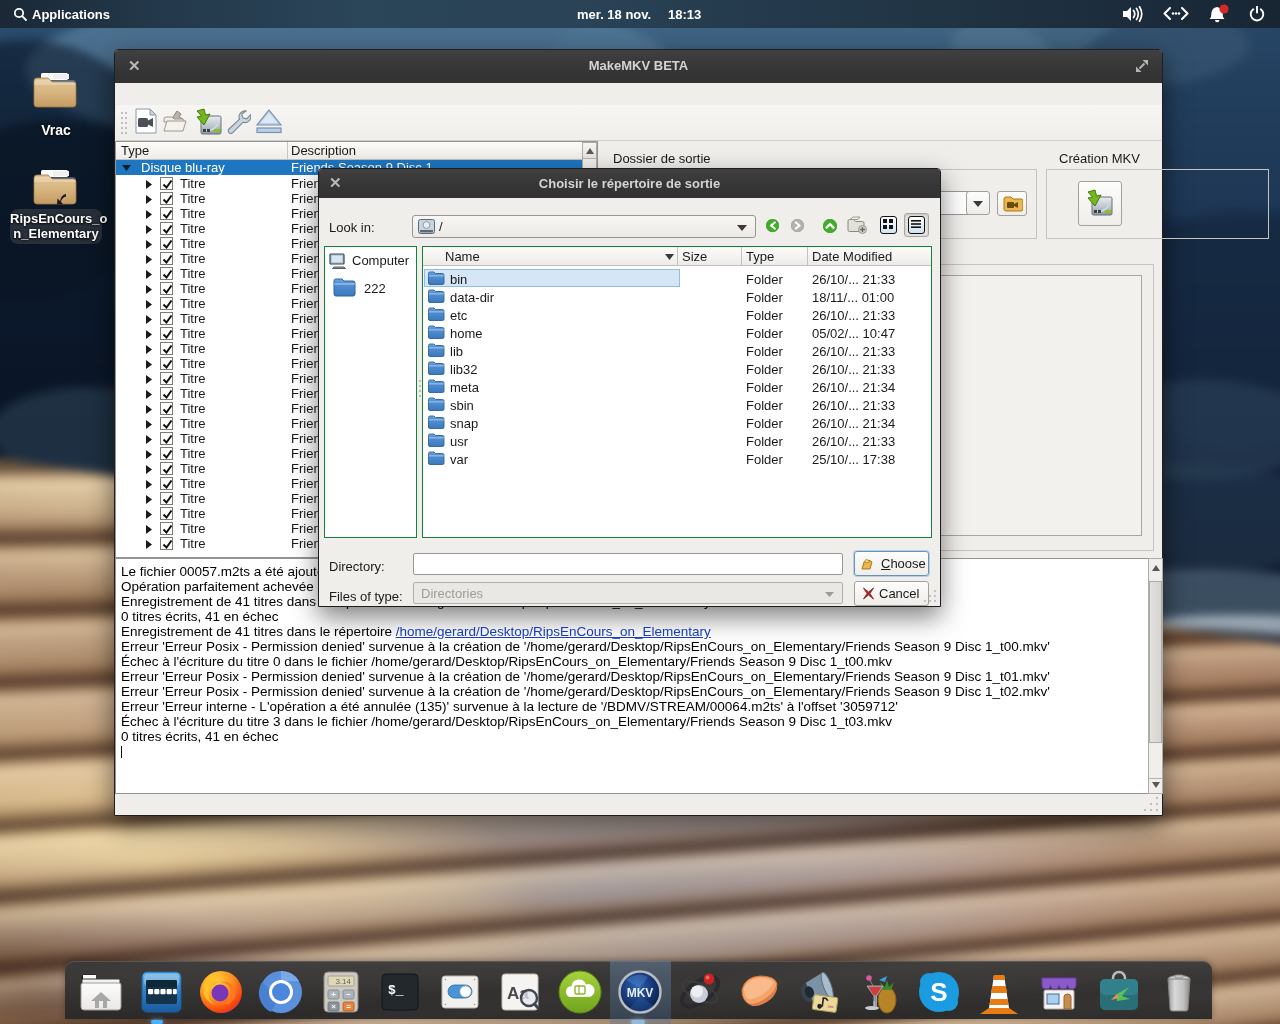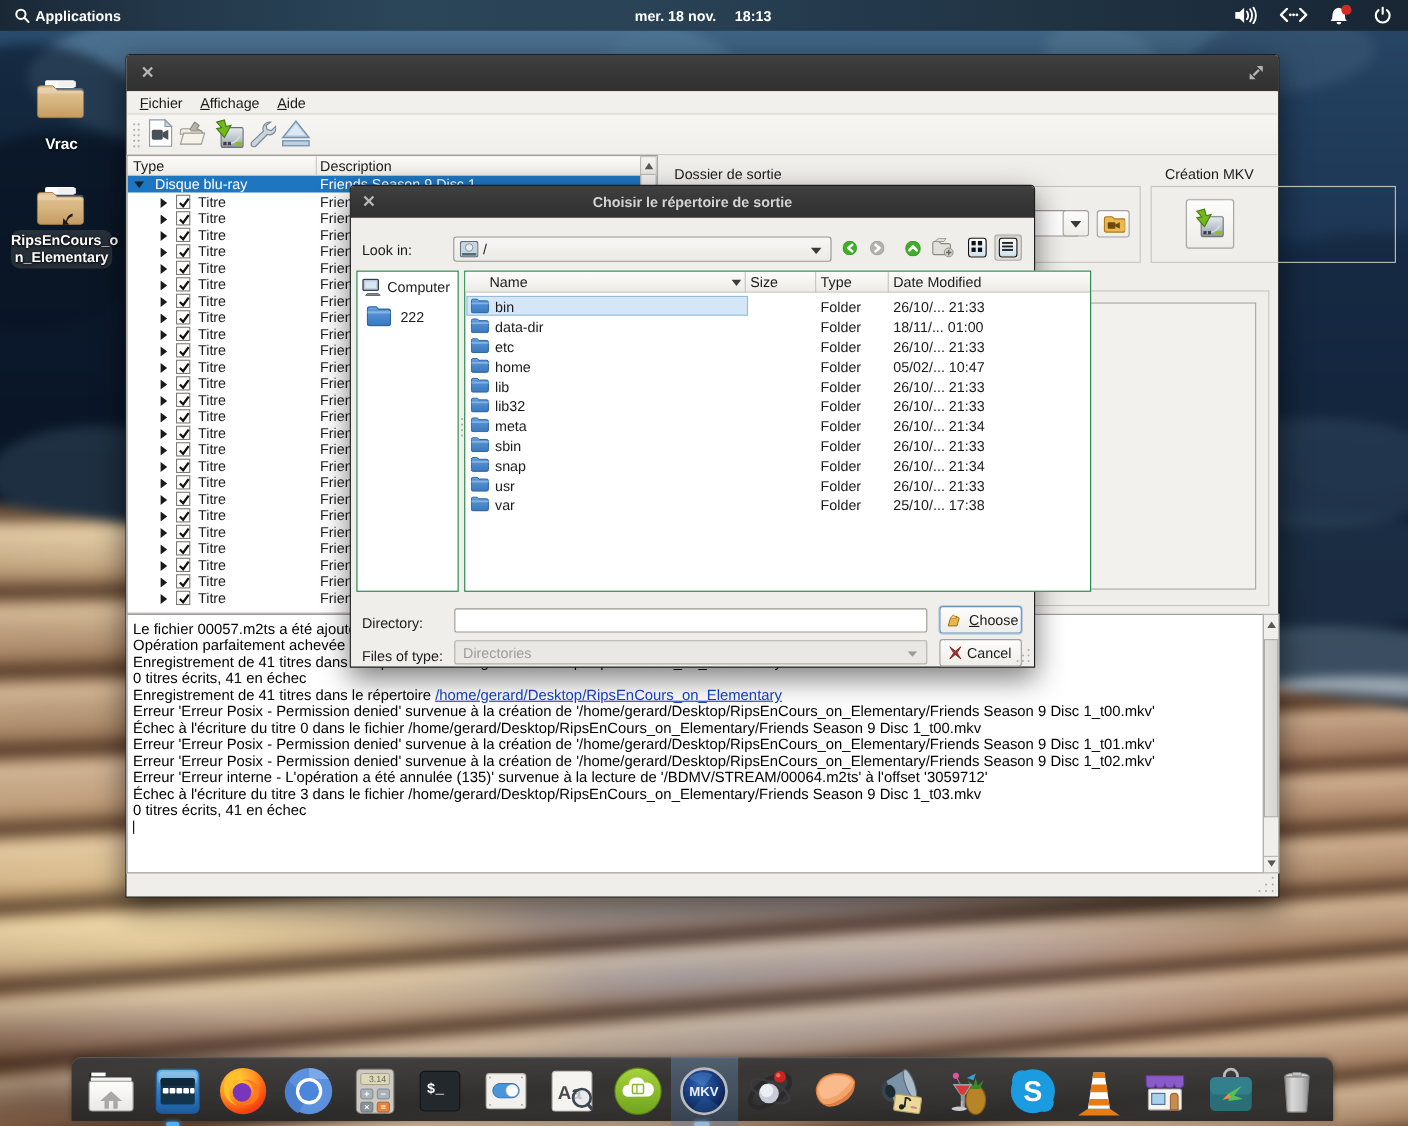--- a/index.html
+++ b/index.html
@@ -200,32 +200,28 @@
 <rect x="8" y="2" width="27" height="7" rx="1.5" fill="#fdfdfd"></rect>
 <rect x="20" y="3" width="16" height="5" fill="#f0f0f0"></rect>
 <path d="M1 10 q0-3 3-3 h11 l4 4 h21 q3 0 3 3 v19 q0 3-3 3 H4 q-3 0-3-3 z" fill="url(#fgrad)" stroke="#a07840" stroke-width="0.8"></path>
 <path d="M1 12 q0-3 3-3 h36 q3 0 3 3 l0 2 H1 z" fill="rgba(255,255,255,0.25)"></path>
 <path d="M33 26 q-5 1 -6 7 l-2.5 -2.5 l-0.5 6 l6 -0.5 l-2.2 -2.2 q1.6 -4.6 5.2 -5.3 z" fill="#1a1a1a"></path>
   </svg>
 <div class="dlabel" style="left:10px;top:209px;width:92px;font-size:13px;background:rgba(52,58,66,0.72);border-radius:8px;padding:2px 0 3px;line-height:15px;">RipsEnCours_o<br>n_Elementary</div>
 <div class="win" style="left:114px;top:49px;width:1049px;height:767px;">
 <div class="tbar" style="height:33px;">
       <span class="cls" style="left:13px;top:7px;">✕</span>
+      <span class="ttl" style="top:8px;">MakeMKV BETA</span>
 <svg class="abs" style="right:13px;top:9px" width="14" height="14" viewBox="0 0 14 14">
         <g stroke="#b4b4b4" stroke-width="2">
           <line x1="4.5" y1="9.5" x2="9.5" y2="4.5"></line>
         </g>
         <polygon points="13,1 13,6.5 7.5,1" fill="#b4b4b4"></polygon>
         <polygon points="1,13 1,7.5 6.5,13" fill="#b4b4b4"></polygon>
       </svg>
-    </div>
-<div id="menubar">
-      <span style="left:11px"><span class="u">F</span>ichier</span>
-      <span style="left:66px"><span class="u">A</span>ffichage</span>
-      <span style="left:136px"><span class="u">A</span>ide</span>
     </div>
 <div id="toolbar">
       <svg class="abs" style="left:4px;top:5px" width="8" height="26" viewBox="0 0 8 26">
         <circle cx="2" cy="3" r="1" fill="#b0aea8"></circle>
         <circle cx="2" cy="8" r="1" fill="#b0aea8"></circle>
         <circle cx="2" cy="13" r="1" fill="#b0aea8"></circle>
         <circle cx="2" cy="18" r="1" fill="#b0aea8"></circle>
         <circle cx="2" cy="23" r="1" fill="#b0aea8"></circle>
         <circle cx="6" cy="3" r="1" fill="#b0aea8"></circle>
         <circle cx="6" cy="8" r="1" fill="#b0aea8"></circle>
@@ -664,21 +660,21 @@
         <path d="M1 5 h21 v2 H1 z" fill="rgba(255,255,255,0.3)"></path>
       </svg>
 <span class="abs" style="left:39px;top:34px;">222</span>
     </div>
 <svg class="abs" style="left:99px;top:210px" width="4" height="22">
       <circle cx="2" cy="2" r="1" fill="#b0aea8"></circle>
       <circle cx="2" cy="7" r="1" fill="#b0aea8"></circle>
       <circle cx="2" cy="12" r="1" fill="#b0aea8"></circle>
       <circle cx="2" cy="17" r="1" fill="#b0aea8"></circle>
     </svg>
-<div class="panelw" style="left:103px;top:77px;width:570px;height:292px;">
+<div class="panelw" style="left:103px;top:77px;width:510px;height:292px;">
 <div class="fhead">
         <span class="hc" style="left:22px">Name</span>
         <svg class="abs" style="left:242px;top:7px" width="9" height="6">
           <polygon points="0,0 9,0 4.5,6" fill="#3a3a3a"></polygon>
         </svg>
 <div class="abs" style="left:254px;top:0;width:1px;height:19px;background:#c4c2bc"></div>
         <span class="hc" style="left:259px">Size</span>
 <div class="abs" style="left:318px;top:0;width:1px;height:19px;background:#c4c2bc"></div>
         <span class="hc" style="left:323px">Type</span>
 <div class="abs" style="left:384px;top:0;width:1px;height:19px;background:#c4c2bc"></div>

